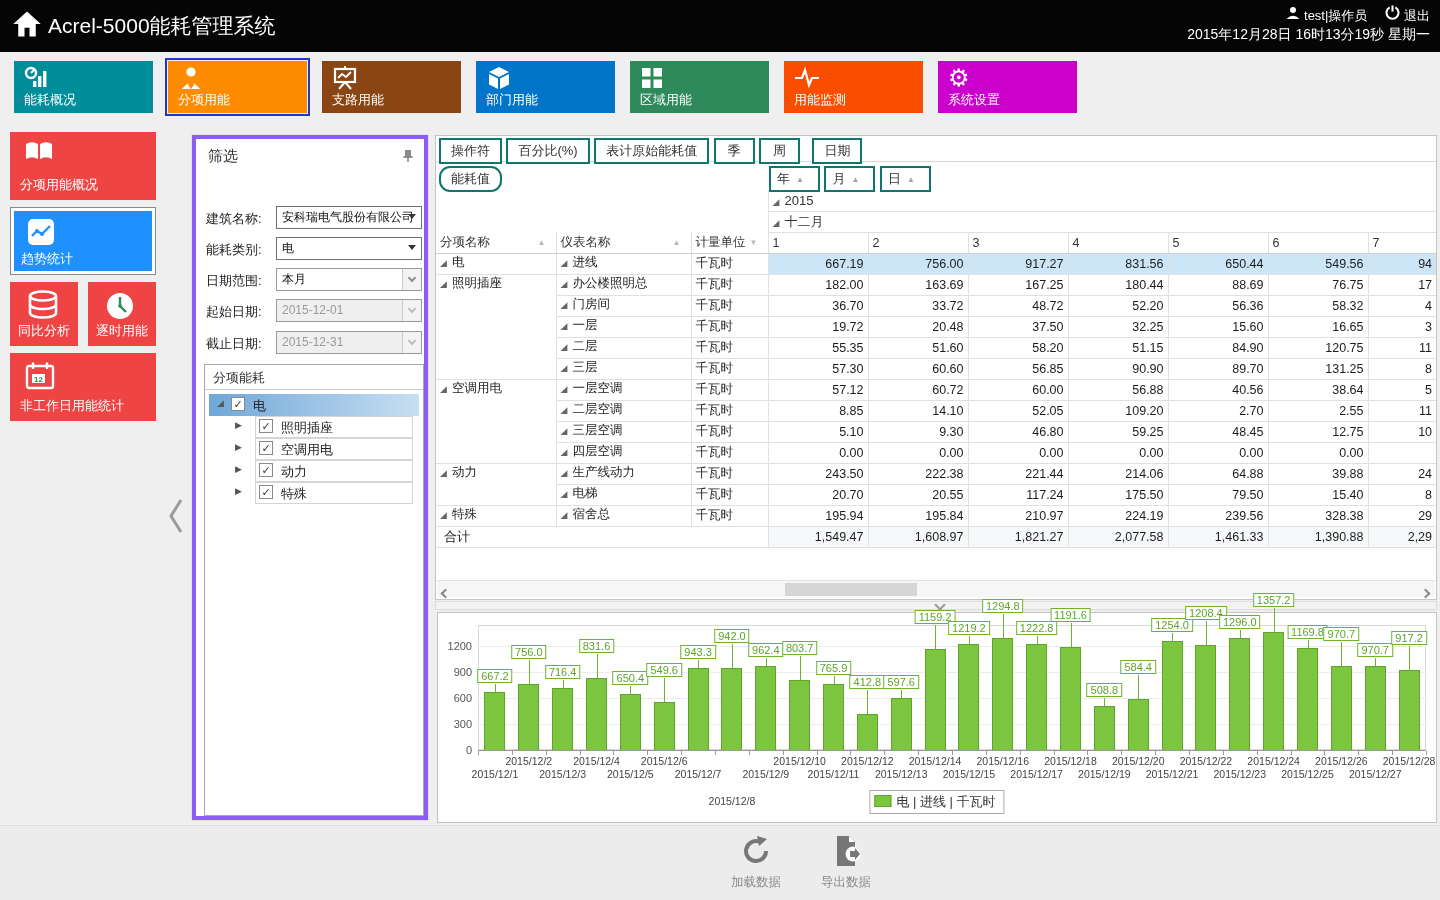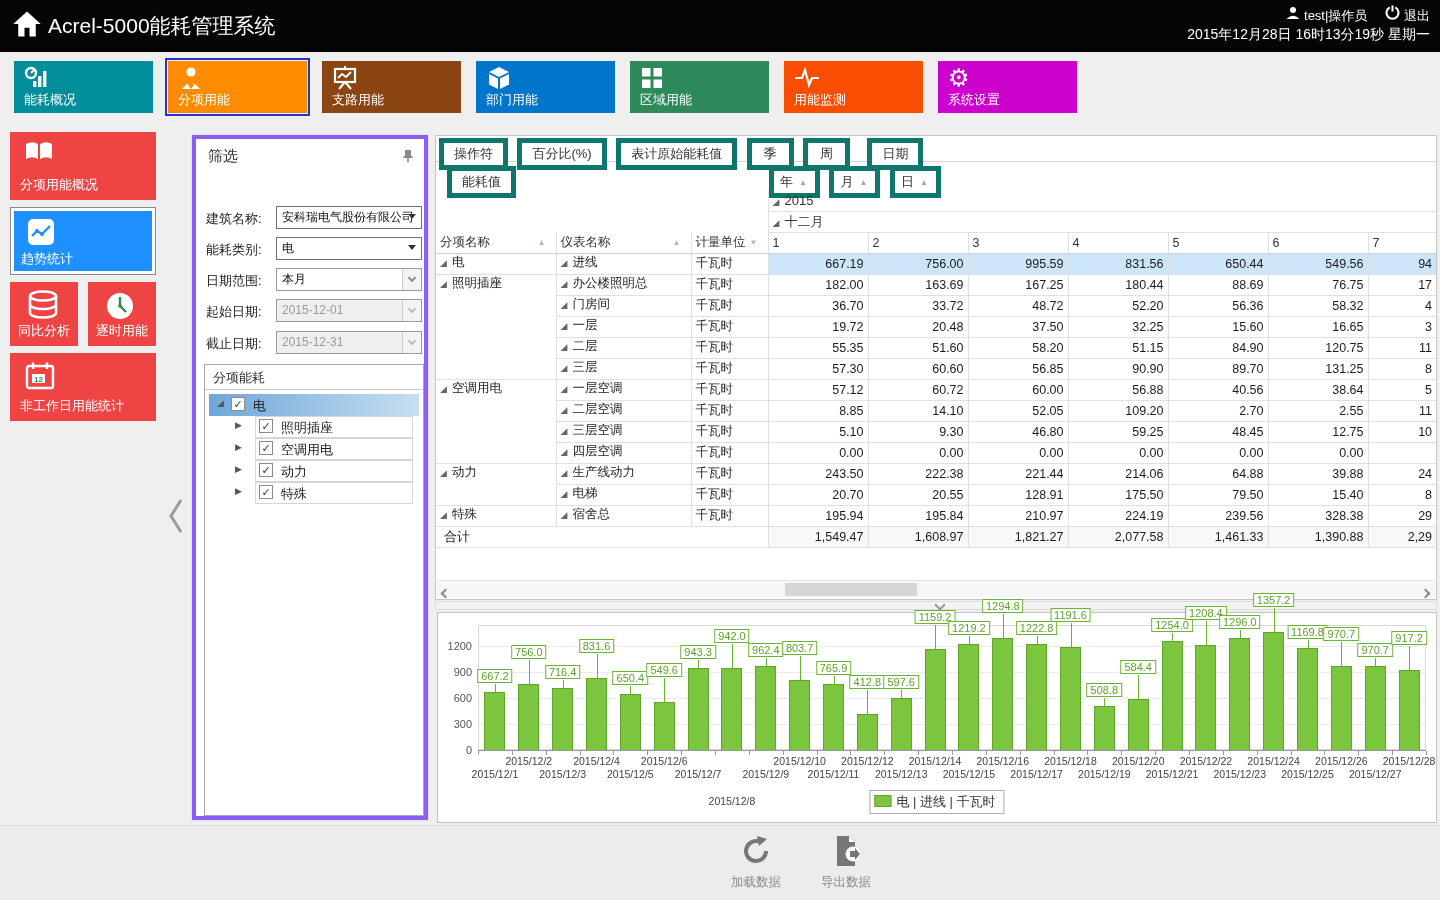--- a/index.html
+++ b/index.html
@@ -67,25 +67,25 @@
   .trow .cb { position:absolute; top:3px; width:14px; height:14px; border:1px solid #8a8a8a; background:#fff;
     font-size:11px; line-height:13px; text-align:center; color:#333; }
   .trow .tl { position:absolute; top:3px; font-size:13px; }
   .trow.root { background:linear-gradient(to right,#6FA7D8,#C7DFF2); }
   .trow.child .lbox { position:absolute; left:46px; right:6px; top:0; height:22px; border:1px solid #d5d5d5; }
 
   
   .gpanel { position:absolute; left:435px; top:135px; width:1002px; height:465px;
     background:#fff; border:1px solid #c5c5c5; }
   .toolrow { position:absolute; left:0; top:0; width:100%; height:26px; border-bottom:1px solid #d6d6d6; padding:2px 0 0 3px; }
-  .chip { display:inline-block; border:5px solid #0f766e; background:#fff; padding:2px 10px;
-    font-size:13px; color:#333; margin-right:5px; cursor:pointer; }
+  .chip { display:inline-block; border:2px solid #0f766e; background:#fff; padding:2px 10px;
+    font-size:13px; color:#333; cursor:pointer; }
   .chip.narrow { padding:2px 12px; }
   .row2 { position:absolute; left:0; top:27px; width:100%; height:27px; }
-  .vchip { position:absolute; left:11px; top:3px; }
+  .vchip { position:absolute; left:3px; top:3px;border-radius:11px; }
   .ymd { position:absolute; top:3px; }
   .ymd .chip { width:51px; padding:2px 6px; }
   .sortup { font-size:8px; color:#9aa7b2; margin-left:6px; vertical-align:1px;}
   .gridwrap { position:absolute; left:0; top:54px; width:1000px; overflow:hidden; }
   table.grid { border-collapse:collapse; table-layout:fixed; width:1000px; font-size:12.5px; color:#1c1c1c; }
   table.grid td { height:21px; padding:0 4px; border-bottom:1px solid #e0e0e0; overflow:hidden; white-space:nowrap; }
   td.gcell { font-size:13px; color:#333; border-left:1px solid #e0e0e0; padding-left:6px; }
   td.gcell .exp { font-size:9px; color:#666; margin-right:5px; }
   td.blank { border-right:1px solid #e0e0e0; border-bottom:none !important; }
   tr.hdr td { border-bottom:1px solid #cfcfcf; color:#333; }
@@ -419,21 +419,21 @@
             <td class="dhdr">5</td>
             <td class="dhdr">6</td>
             <td class="dhdr">7</td>
           </tr>
           <tr class="sel">
             <td class="cat" rowspan="1"><span class="exp2">◢</span>电</td>
             <td class="met"><span class="exp2">◢</span>进线</td>
             <td class="unit">千瓦时</td>
             <td class="num">667.19</td>
             <td class="num">756.00</td>
-            <td class="num">995.59</td>
+            <td class="num">917.27</td>
             <td class="num">831.56</td>
             <td class="num">650.44</td>
             <td class="num">549.56</td>
             <td class="num">94</td>
           </tr>
           <tr class="">
             <td class="cat" rowspan="5"><span class="exp2">◢</span>照明插座</td>
             <td class="met"><span class="exp2">◢</span>办公楼照明总</td>
             <td class="unit">千瓦时</td>
             <td class="num">182.00</td>
@@ -543,21 +543,21 @@
             <td class="num">214.06</td>
             <td class="num">64.88</td>
             <td class="num">39.88</td>
             <td class="num">24</td>
           </tr>
           <tr class="">
             <td class="met"><span class="exp2">◢</span>电梯</td>
             <td class="unit">千瓦时</td>
             <td class="num">20.70</td>
             <td class="num">20.55</td>
-            <td class="num">128.91</td>
+            <td class="num">117.24</td>
             <td class="num">175.50</td>
             <td class="num">79.50</td>
             <td class="num">15.40</td>
             <td class="num">8</td>
           </tr>
           <tr class="">
             <td class="cat" rowspan="1"><span class="exp2">◢</span>特殊</td>
             <td class="met"><span class="exp2">◢</span>宿舍总</td>
             <td class="unit">千瓦时</td>
             <td class="num">195.94</td>

